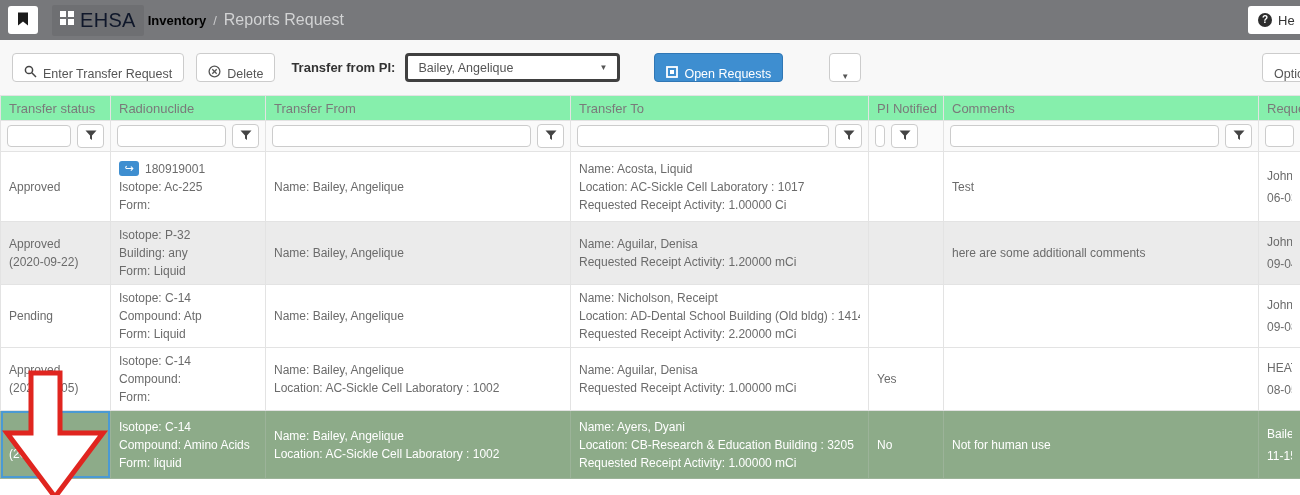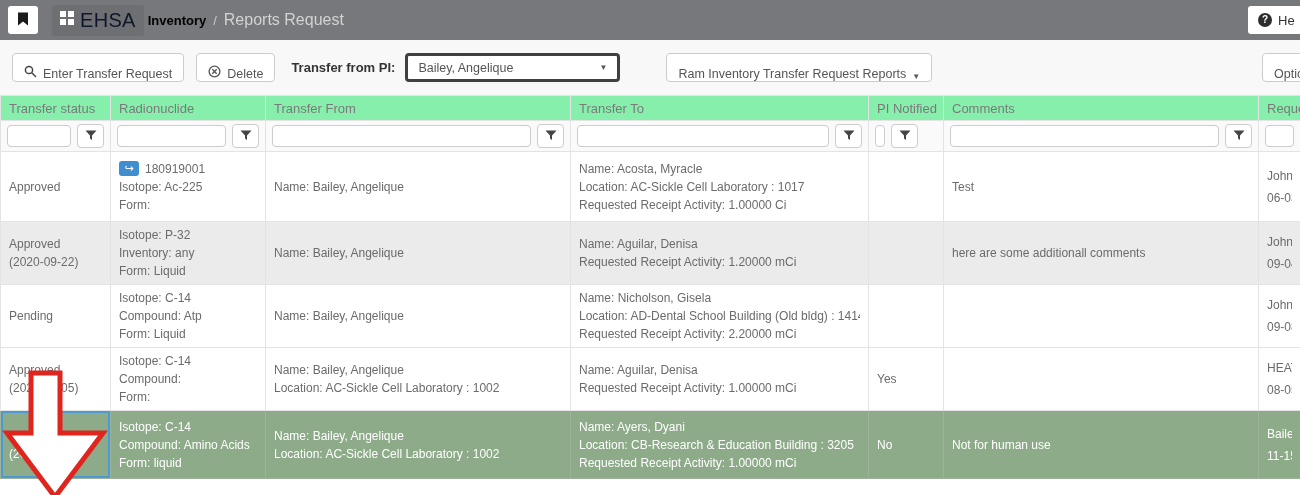--- a/index.html
+++ b/index.html
@@ -113,22 +113,30 @@
           <line x1="8.7" y1="4.3" x2="4.3" y2="8.7" stroke="#555" stroke-width="1.3"></line>
         </svg>
     </span>
     <span>Delete</span>
   </button>
   <span class="pi-label">Transfer from PI:</span>
   <div class="select">
     <span>Bailey, Angelique</span>
     <span class="caret">▼</span>
   </div>
+  <button class="btn btn-primary ml2">
+    <span>
+      <svg width="12" height="12" viewBox="0 0 12 12">
+          <rect x="1" y="1" width="10" height="10" fill="none" stroke="#fff" stroke-width="1.8"></rect>
+          <rect x="4" y="4" width="4" height="4" fill="#fff"></rect>
+        </svg>
+    </span>
+    <span>Open Requests</span>
+  </button>
   <button class="btn ml4">
-    <span>Ram Inventory Transfer Request Reports</span>
     <span class="caret">▼</span>
   </button>
   <button class="btn options-btn">
     <span>Optio</span>
   </button>
 </div>
 
 <div class="grid">
   <table>
     <colgroup>
@@ -228,41 +236,41 @@
               <span class="badge">↪</span>
               <span>180919001</span>
             </div>
             <div class="line">Isotope: Ac-225</div>
             <div class="line">Form:</div>
           </td>
           <td>
             <div class="line">Name: Bailey, Angelique</div>
           </td>
           <td>
-            <div class="line">Name: Acosta, Myracle</div>
+            <div class="line">Name: Acosta, Liquid</div>
             <div class="line">Location: AC-Sickle Cell Laboratory : 1017</div>
             <div class="line">Requested Receipt Activity: 1.00000 Ci</div>
           </td>
           <td></td>
           <td>
             <div class="line">Test</div>
           </td>
           <td class="requested">
             <div class="line">Johnso</div>
             <div class="line">06-03-2</div>
           </td>
         </tr>
         <tr class="shaded" style="height: 62px;">
           <td>
             <div class="line">Approved</div>
             <div class="line">(2020-09-22)</div>
           </td>
           <td>
             <div class="line">Isotope: P-32</div>
-            <div class="line">Inventory: any</div>
+            <div class="line">Building: any</div>
             <div class="line">Form: Liquid</div>
           </td>
           <td>
             <div class="line">Name: Bailey, Angelique</div>
           </td>
           <td>
             <div class="line">Name: Aguilar, Denisa</div>
             <div class="line">Requested Receipt Activity: 1.20000 mCi</div>
           </td>
           <td></td>
@@ -280,21 +288,21 @@
           </td>
           <td>
             <div class="line">Isotope: C-14</div>
             <div class="line">Compound: Atp</div>
             <div class="line">Form: Liquid</div>
           </td>
           <td>
             <div class="line">Name: Bailey, Angelique</div>
           </td>
           <td>
-            <div class="line">Name: Nicholson, Gisela</div>
+            <div class="line">Name: Nicholson, Receipt</div>
             <div class="line">Location: AD-Dental School Building (Old bldg) : 1414</div>
             <div class="line">Requested Receipt Activity: 2.20000 mCi</div>
           </td>
           <td></td>
           <td></td>
           <td class="requested">
             <div class="line">Johnso</div>
             <div class="line">09-08-2</div>
           </td>
         </tr>

